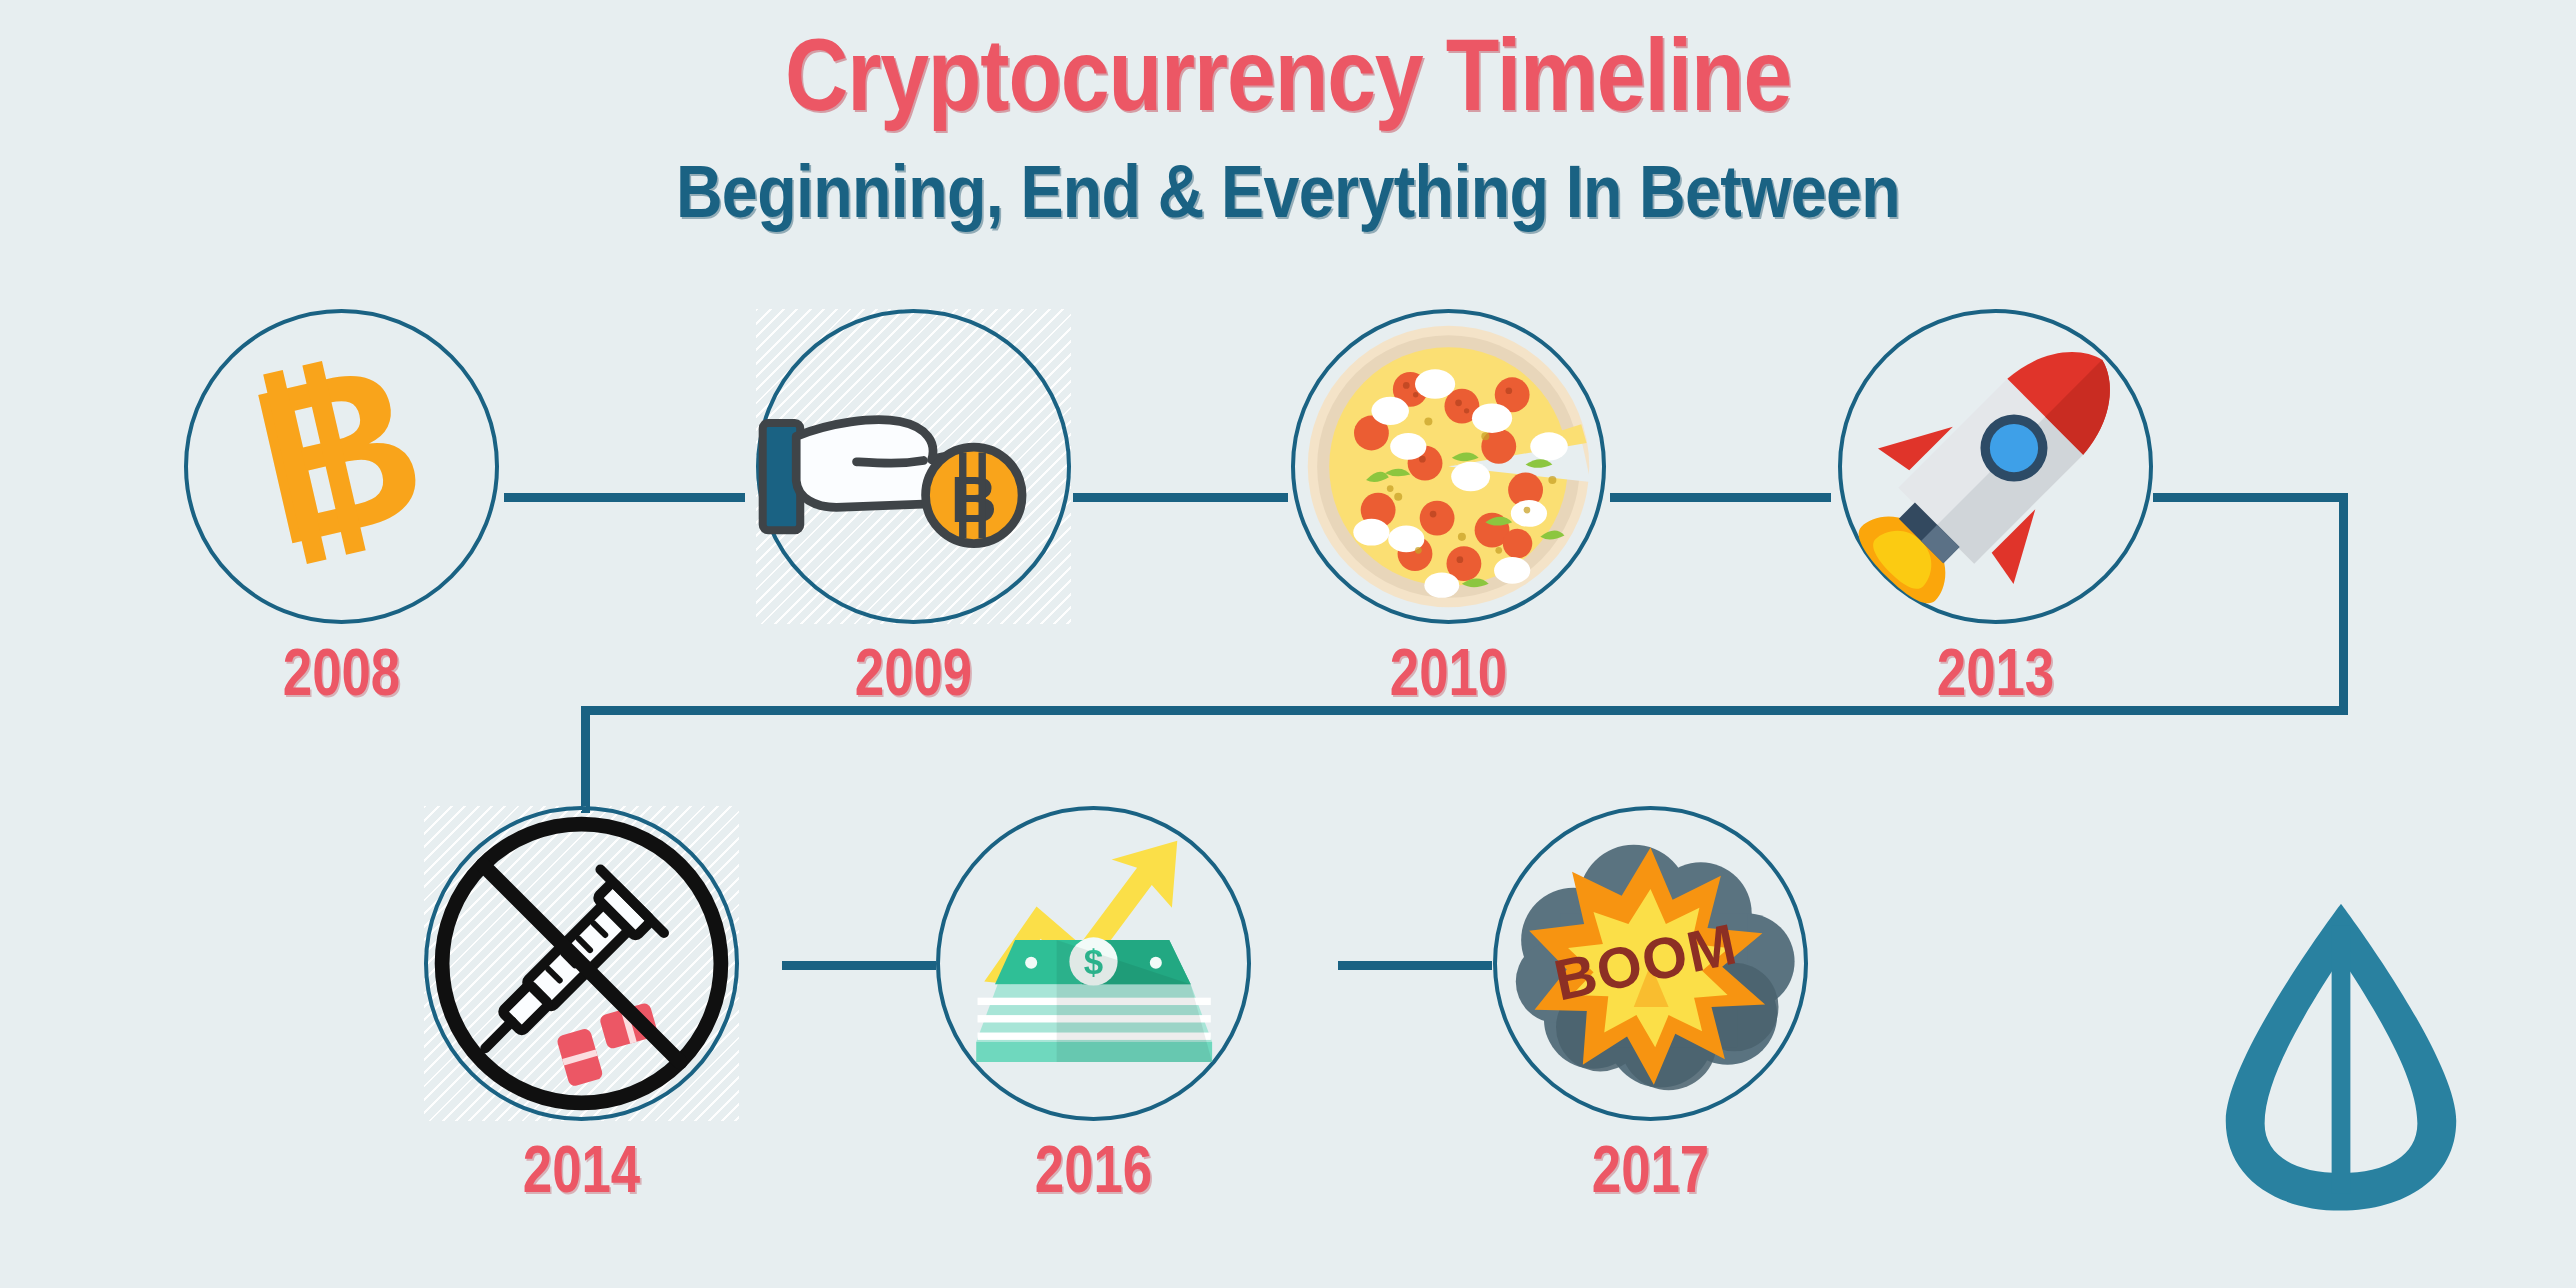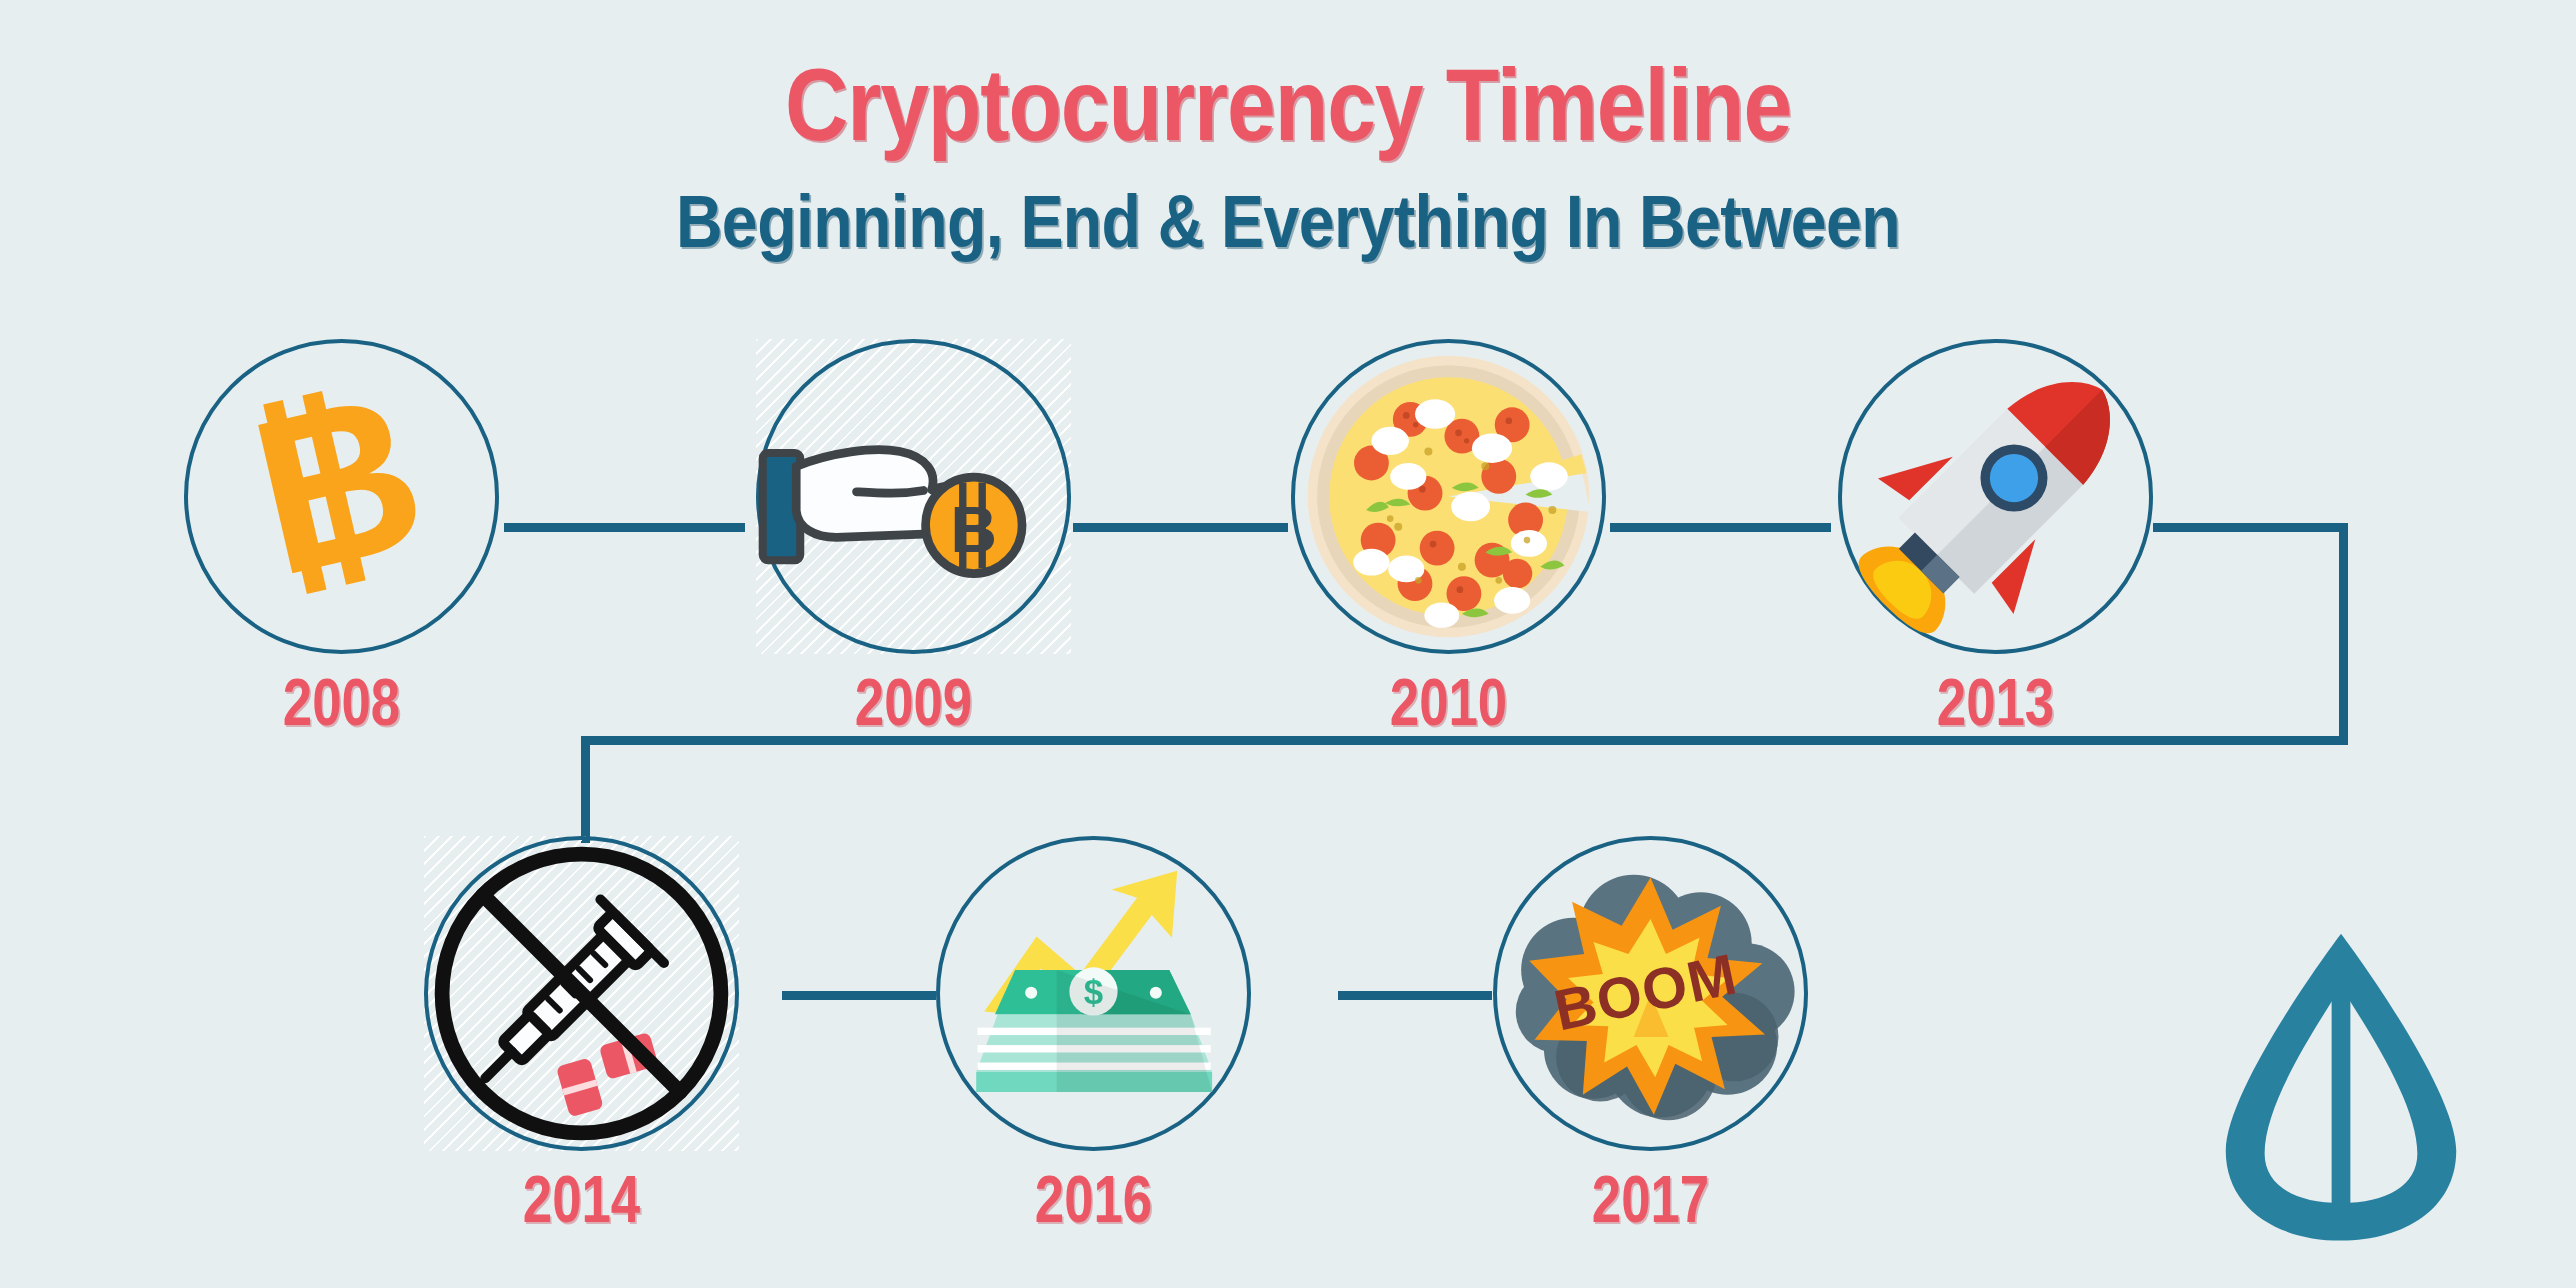--- a/index.html
+++ b/index.html
@@ -3,21 +3,21 @@
 <meta charset="utf-8">
 <style>
   html,body{margin:0;padding:0;}
   body{
     width:2576px;height:1288px;
     background:#E7EEF0;
     font-family:"Liberation Sans", sans-serif;
     overflow:hidden;
     position:relative;
   }
-  #stage{position:absolute;inset:0;margin-top:30px;}
+  #stage{position:absolute;inset:0;}
 
   
   .title{
     position:absolute;left:0;top:24px;width:2576px;text-align:center;
     font-family:"Liberation Sans Narrow","Liberation Sans",sans-serif;
     font-weight:bold;font-size:102px;line-height:1;
     letter-spacing:-1.3px;
     color:#EC5765;
     transform:scaleX(0.86);transform-origin:center top;
     text-shadow:2px 2px 0 rgba(190,60,75,.45);

